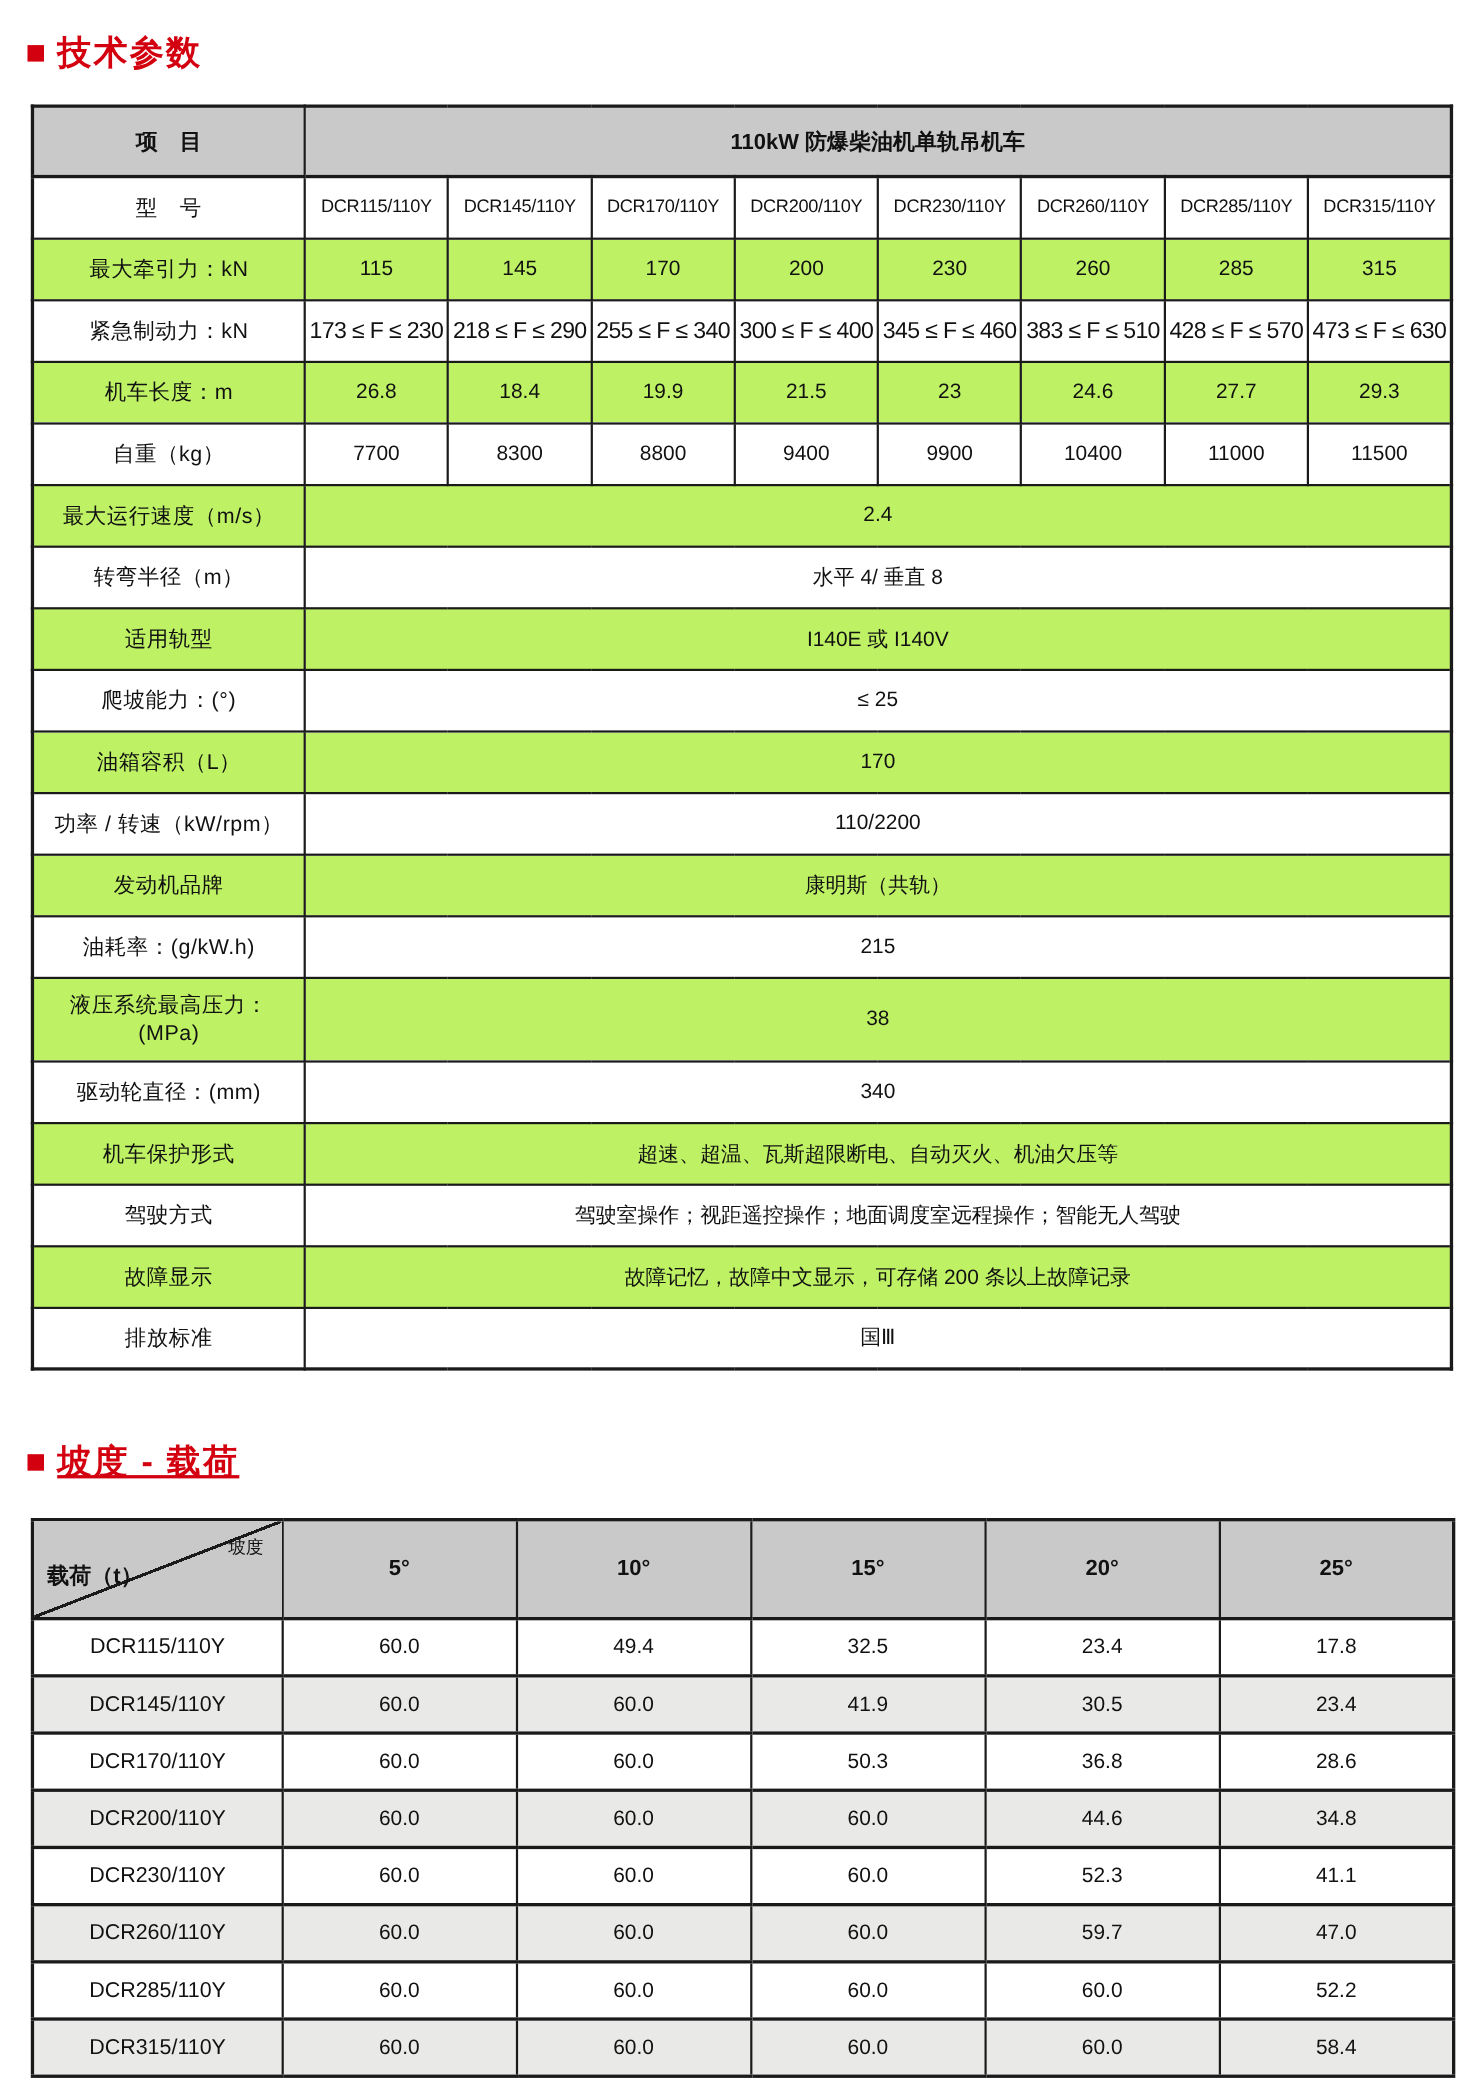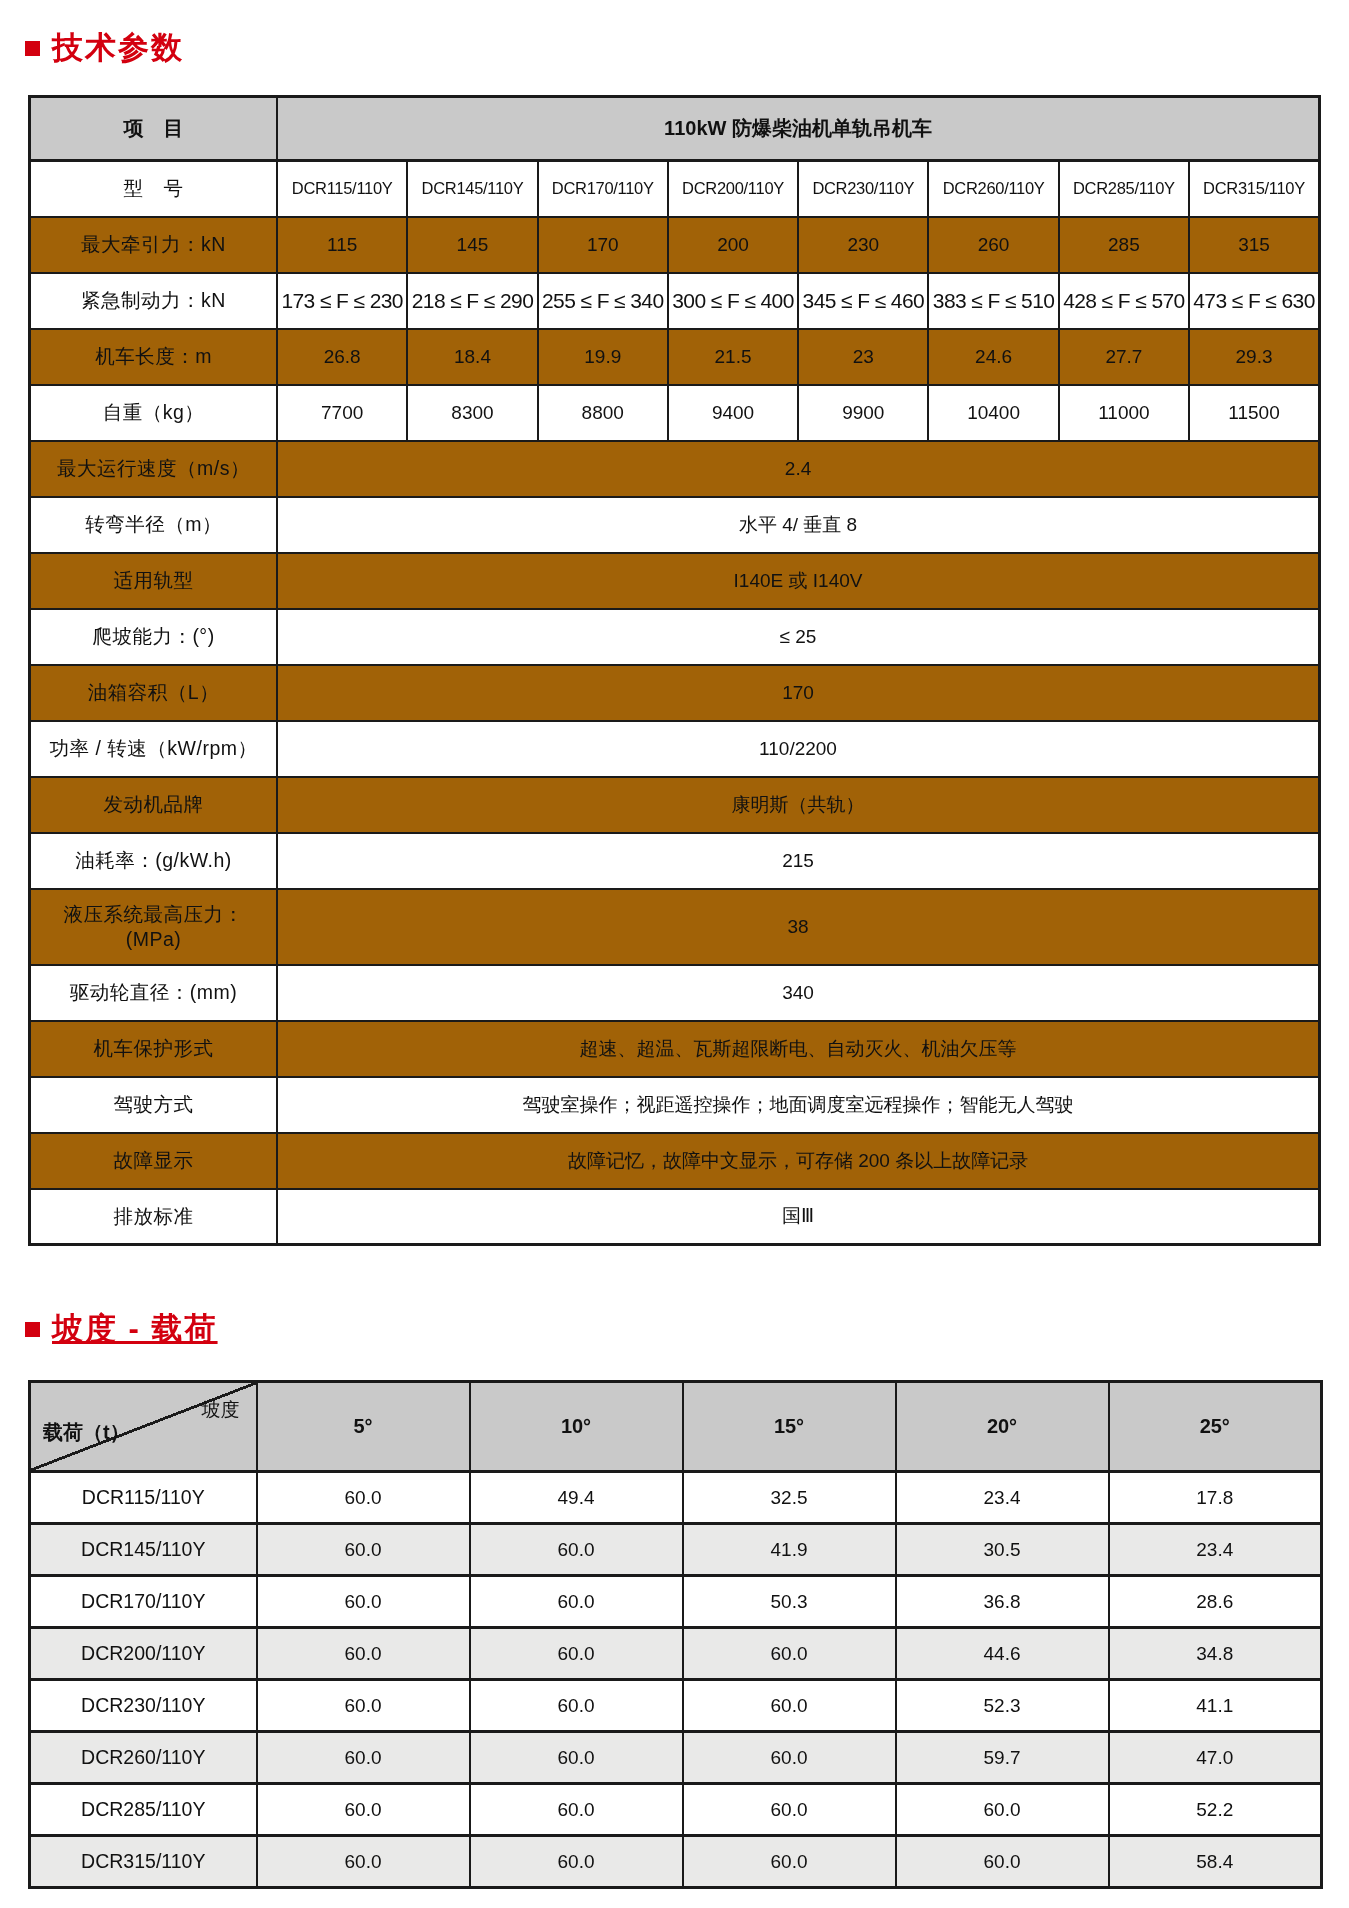--- a/index.html
+++ b/index.html
@@ -36,21 +36,21 @@
   }
 
   
   .tech{width:1293px;margin-top:26px;border:3px solid #1a1a1a;}
   .tech col.c-label{width:247px;}
   .tech col.c-data{width:130px;}
   .tech tr{height:56px;}
   .tech tr.hd{height:64px;}
   .tech tr.tall{height:76px;}
   .tech tr.hd th{background:#c9c9c9;font-weight:bold;font-size:20px;border-bottom-width:3px;}
-  .tech tr.alt td{background:#a16207;}
+  .tech tr.alt td{background:#bef264;}
   .tech .lbl{font-size:19.5px;letter-spacing:0.5px;}
   .tech .mdl{font-size:16.5px;letter-spacing:-0.3px;}
   .tech .tight{font-size:21px;letter-spacing:-0.6px;padding:0 1px;}
   .tech .num{font-size:19px;}
   .tech .val{font-size:19px;}
   .lbl2{line-height:1.25;}
 
   
   .load{width:1293px;margin-top:30px;border:3px solid #1a1a1a;}
   .load col.c-label{width:227px;}
@@ -66,21 +66,21 @@
   
   .corner{position:relative;padding:0;}
   .corner .diag{
     position:absolute;inset:0;
     background:linear-gradient(to bottom right,
       transparent calc(50% - 1.4px),
       #1a1a1a calc(50% - 1.4px),
       #1a1a1a calc(50% + 1.4px),
       transparent calc(50% + 1.4px));
   }
-  .corner .c-top{position:absolute;top:14px;right:16px;font-weight:normal;font-size:19px;text-align:right;}
+  .corner .c-top{position:absolute;top:14px;right:16px;font-weight:normal;font-size:16px;text-align:right;}
   .corner .c-bottom{position:absolute;bottom:24px;left:12px;font-weight:bold;font-size:20px;}
 </style>
 </head>
 <body>
 
 <div class="page">
 
   <div class="sec-title" id="title1">
     <span class="bullet"></span>
     <span>技术参数</span>

